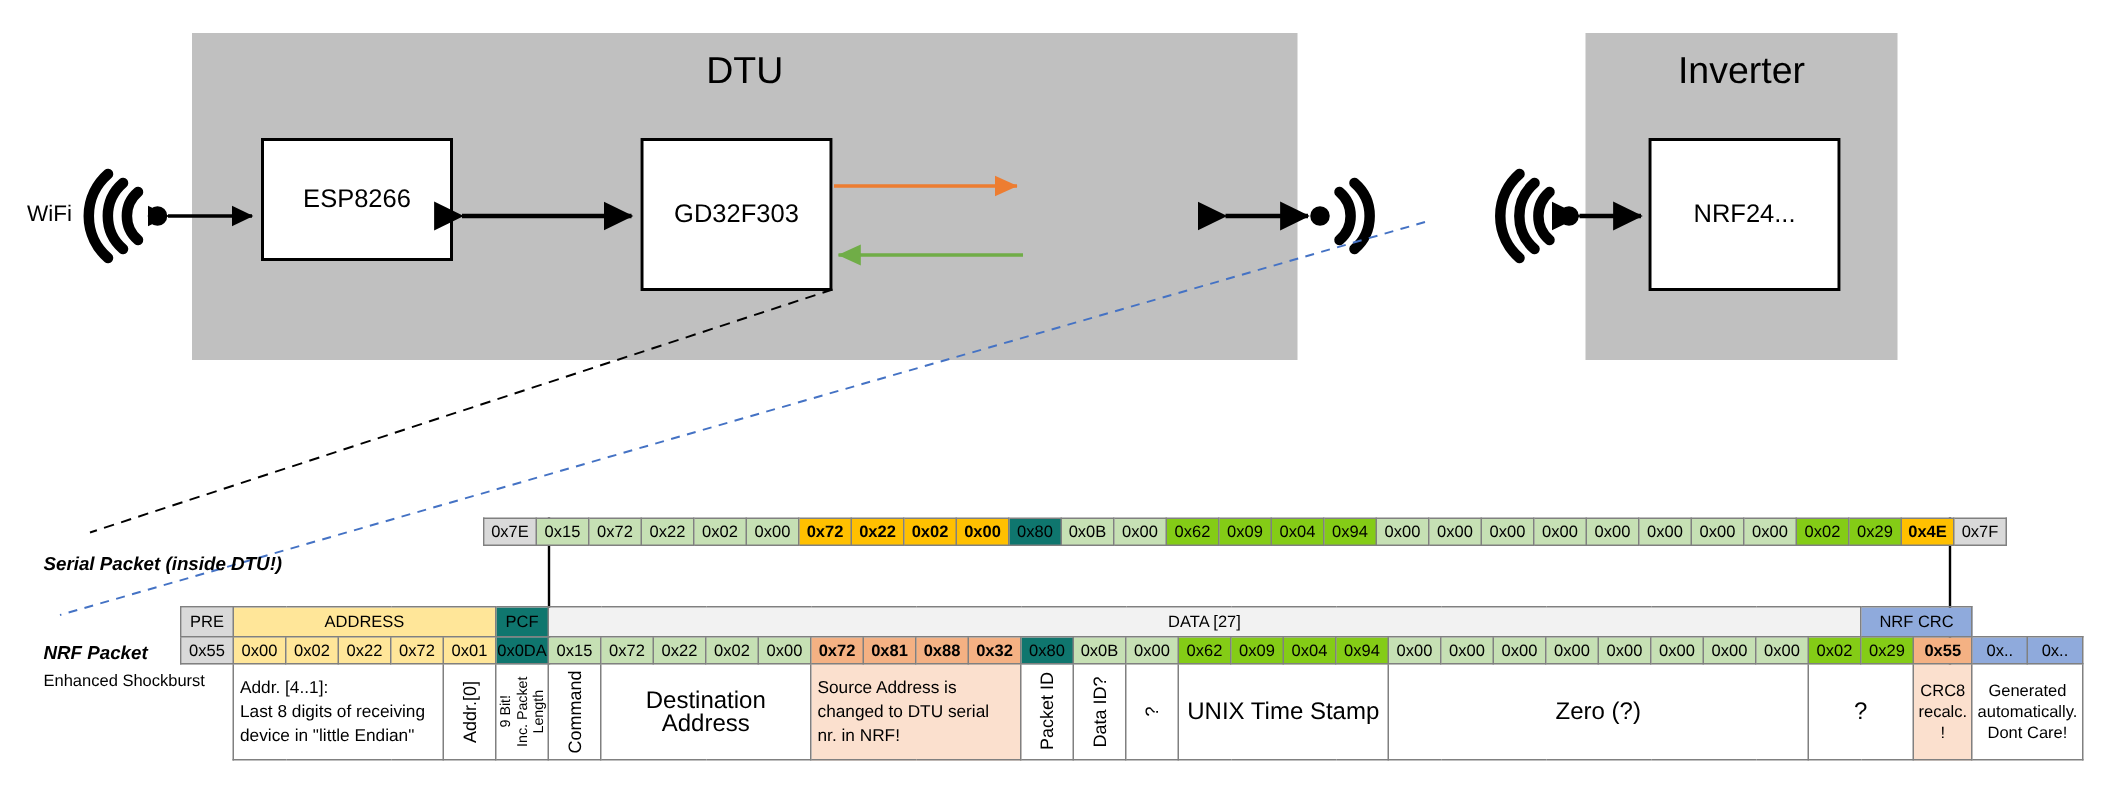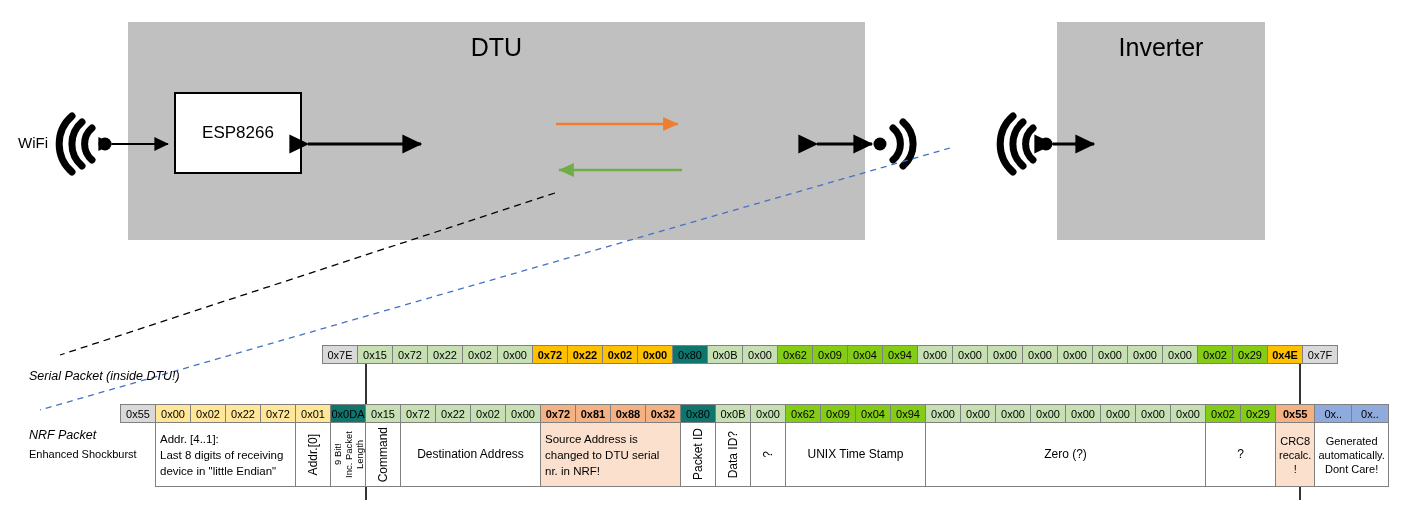--- a/index.html
+++ b/index.html
@@ -26,21 +26,21 @@
 
   .wifi-label{position:absolute;font-size:15px;color:#000;}
   #wifi-label{left:18px;top:134px;}
 
   svg.overlay{position:absolute;left:0;top:0;width:1406px;height:523px;
               pointer-events:none;overflow:visible;}
 
   
   #packet-area{position:absolute;left:0;top:262px;width:1406px;height:261px;}
 
-  .row-label{position:absolute;font-size:12.5px;font-weight:normal;font-style:italic;
+  .row-label{position:absolute;font-size:12.5px;font-weight:bold;font-style:italic;
              color:#000;white-space:nowrap;}
   #serial-packet-label{left:29px;top:107px;}
   #nrf-packet-label{left:29px;top:166px;}
   #shockburst-label{position:absolute;left:29px;top:186px;font-size:11px;
              font-weight:normal;font-style:normal;white-space:nowrap;}
 
   .tbl{position:absolute;border-collapse:collapse;table-layout:fixed;}
   .tbl td{border:1px solid #808080;font-size:11px;text-align:center;
           vertical-align:middle;padding:0;color:#000;
           font-family:"Liberation Sans",sans-serif;}
@@ -64,21 +64,21 @@
   .c-blue{background:#0f766e;}
   .c-bluem{background:#8faadc;}
   .c-peach{background:#f4b183;font-weight:bold;}
   .c-peach-lt{background:#fbe0ce;}
   .c-white{background:#ffffff;}
   .c-blank{background:#f2f2f2;}
   .c-none{background:transparent;border:none !important;}
 
   .bold{font-weight:bold;}
   .hdrtxt{font-size:12px;}
-  .desc-txt{font-size:12px;line-height:15px;text-align:center;padding:2px 3px;}
+  .desc-txt{font-size:16px;line-height:15px;text-align:center;padding:2px 3px;}
   .desc-left{text-align:left;font-size:11.5px;line-height:16px;padding:2px 4px;}
   .desc-sm{font-size:11px;line-height:14px;}
 
   .rot{writing-mode:vertical-rl;transform:rotate(180deg);
        font-size:12px;white-space:nowrap;display:inline-block;line-height:13px;}
   .rot-sm{writing-mode:vertical-rl;transform:rotate(180deg);
        font-size:9.5px;white-space:nowrap;display:inline-block;line-height:11px;}
   .rotwrap{display:flex;align-items:center;justify-content:center;height:63px;}
 </style>
 </head>
@@ -88,20 +88,22 @@
 
   <div class="enclosure" id="dtu-enclosure">
     <div class="enclosure-title">DTU</div>
   </div>
 
   <div class="enclosure" id="inverter-enclosure">
     <div class="enclosure-title">Inverter</div>
   </div>
 
   <div class="chip" id="chip-esp8266">ESP8266</div>
+  <div class="chip" id="chip-gd32f303">GD32F303</div>
+  <div class="chip" id="chip-nrf24">NRF24...</div>
 
   <div class="wifi-label" id="wifi-label">WiFi</div>
 </div>
 
 <svg class="overlay" viewBox="0 0 1406 523">
   <defs>
     <marker id="ah-black" markerWidth="7" markerHeight="7" refX="6.2" refY="3.5" orient="auto">
       <path d="M0,0.3 L6.6,3.5 L0,6.7 z" fill="#000"></path>
     </marker>
     <marker id="ah-black-s" markerWidth="7" markerHeight="7" refX="6.2" refY="3.5" orient="auto">
@@ -190,20 +192,27 @@
           <td class="c-greyd" style="width: 34px;">0x29</td>
           <td class="c-amber bold" style="width: 34px;">0x4E</td>
           <td class="c-grey" style="width: 34px;">0x7F</td>
           <td class="c-none" style="border: none; width: 34px;"></td>
         </tr>
       </tbody>
   </table>
 
   <table class="tbl" id="nrf-table">
     <tbody id="nrf-tbody">
+        <tr class="hdr">
+          <td colspan="1" class="c-grey hdrtxt">PRE</td>
+          <td colspan="5" class="c-amber-pl hdrtxt">ADDRESS</td>
+          <td colspan="1" class="c-blue hdrtxt">PCF</td>
+          <td colspan="25" class="c-blank hdrtxt" style="border-color: rgb(128, 128, 128);">DATA [27]</td>
+          <td colspan="2" class="c-bluem hdrtxt">NRF CRC</td>
+        </tr>
         <tr class="bytes">
           <td class="c-grey" style="width: 34px;">0x55</td>
           <td class="c-amber-pl" style="width: 34px;">0x00</td>
           <td class="c-amber-pl" style="width: 34px;">0x02</td>
           <td class="c-amber-pl" style="width: 34px;">0x22</td>
           <td class="c-amber-pl" style="width: 34px;">0x72</td>
           <td class="c-amber-pl" style="width: 34px;">0x01</td>
           <td class="c-blue" style="width: 34px;">0x0DA</td>
           <td class="c-green" style="width: 34px;">0x15</td>
           <td class="c-green" style="width: 34px;">0x72</td>

